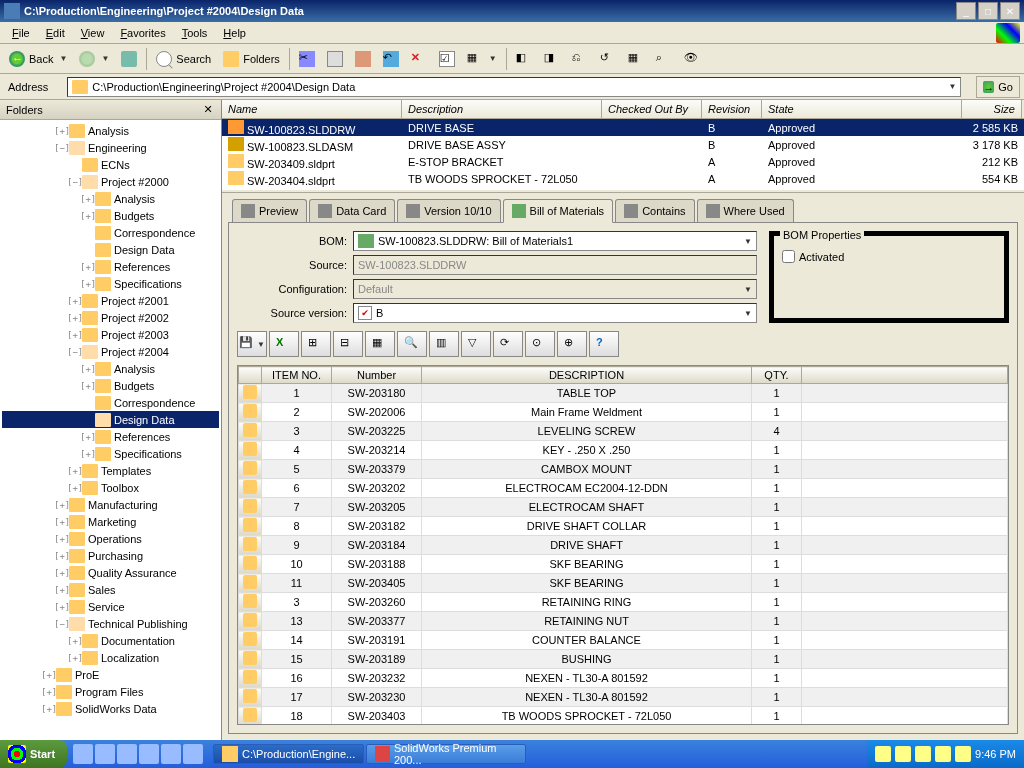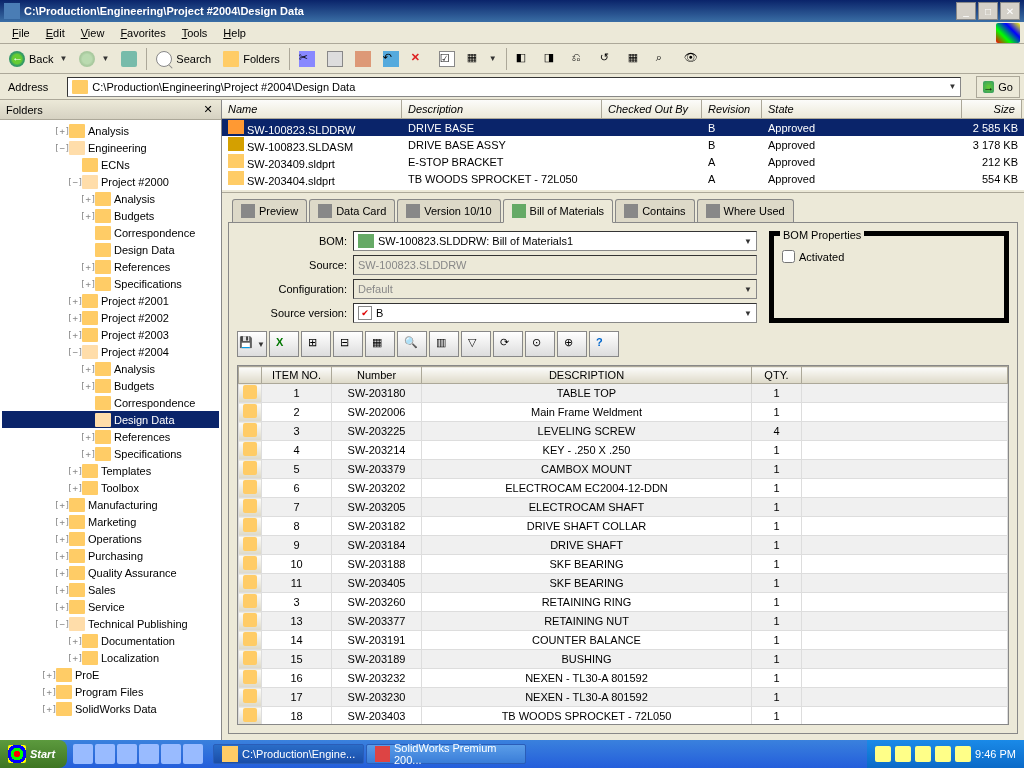--- a/index.html
+++ b/index.html
@@ -81,21 +81,21 @@
 .bom-toolbar .btn .ico{width:16px;height:16px;}
 .bom-table-wrap{flex:1;display:flex;border:1px solid #888;background:#fff;overflow:hidden;}
 .bom-table{flex:1;overflow-y:scroll;}
 .bom-table table{width:100%;border-collapse:collapse;}
 .bom-table th{background:linear-gradient(#fcfcfa,#ddd9c8);border:1px solid #aca899;padding:2px 4px;font-weight:normal;position:sticky;top:0;}
 .bom-table td{border:1px solid #ddd;padding:1px 4px;height:16px;text-align:center;}
 .bom-table td.icon-cell{width:20px;background:linear-gradient(#fcfcfa,#ddd9c8);}
 .bom-table td.icon-cell .prt-ico{width:14px;height:14px;background:#fc6;display:inline-block;border-radius:2px;}
 .bom-table tr:nth-child(even) td:not(.icon-cell){background:#f0f0f0;}
 .taskbar{height:28px;background:linear-gradient(#3a81dd,#245edb);display:flex;align-items:center;padding:0;}
-.taskbar .start{background:linear-gradient(#5c9a3e,#3e7522);color:#fff;font-weight:bold;font-style:italic;padding:4px 12px 4px 8px;height:28px;display:flex;align-items:center;border-radius:0 8px 8px 0;cursor:pointer;}
+.taskbar .start{background:linear-gradient(#5c9a3e,#3e7522);color:#fff;font-weight:bold;padding:4px 12px 4px 8px;height:28px;display:flex;align-items:center;border-radius:0 8px 8px 0;cursor:pointer;}
 .taskbar .start::before{content:"";width:18px;height:18px;background:radial-gradient(circle,#f00 0 25%,#0f0 25% 50%,#00f 50% 75%,#ff0 75%);border-radius:2px;margin-right:4px;}
 .taskbar .ql{display:flex;gap:2px;padding:0 6px;}
 .taskbar .ql .qi{width:20px;height:20px;background:#9bf;border-radius:2px;cursor:pointer;}
 .taskbar .tasks{display:flex;gap:2px;padding:0 4px;flex:1;}
 .taskbar .task{background:linear-gradient(#5a9de8,#3a7dd8);border:1px solid #2a5db8;color:#fff;padding:3px 8px;display:flex;align-items:center;gap:4px;max-width:160px;height:20px;cursor:pointer;border-radius:2px;}
 .taskbar .task.active{background:linear-gradient(#2a6dc8,#1a4da8);}
 .taskbar .task .ticon{width:16px;height:16px;}
 .taskbar .tray{background:linear-gradient(#1a8ae8,#0a6ac8);height:28px;display:flex;align-items:center;padding:0 8px;gap:4px;color:#fff;}
 .taskbar .tray .ti{width:16px;height:16px;background:#ff8;border-radius:2px;}
 </style>

